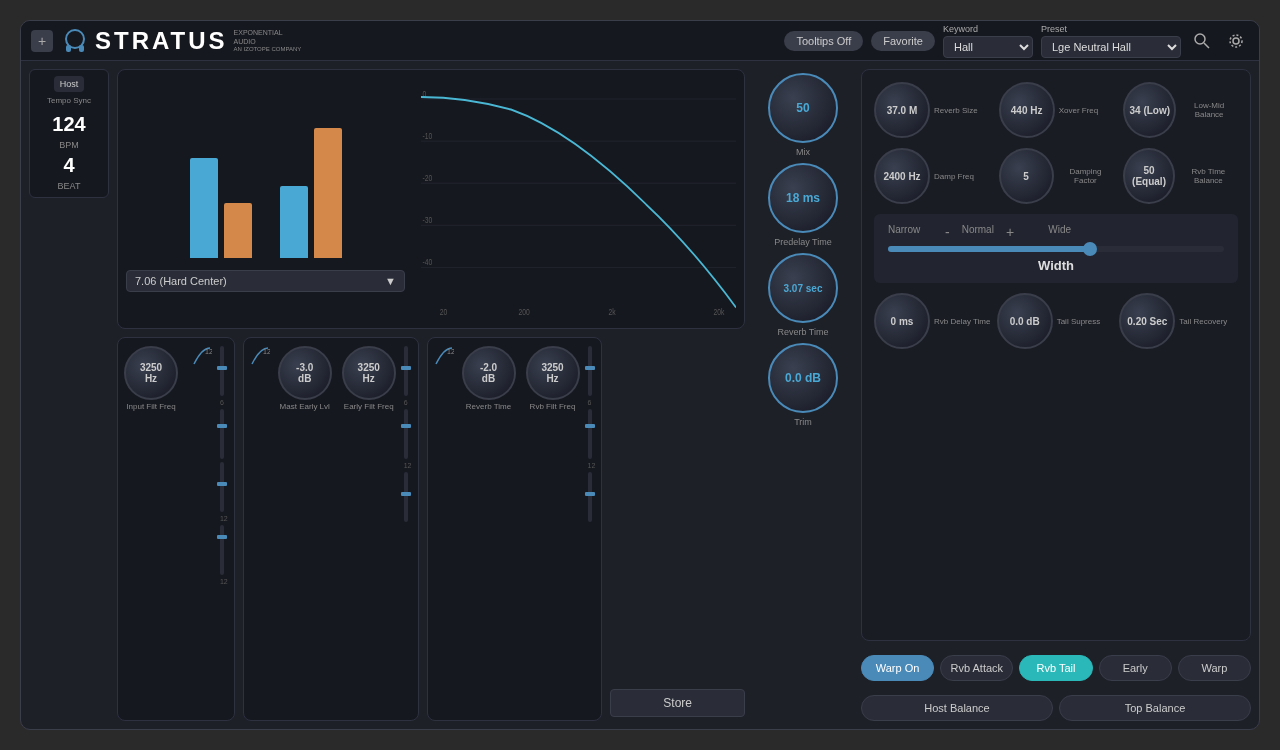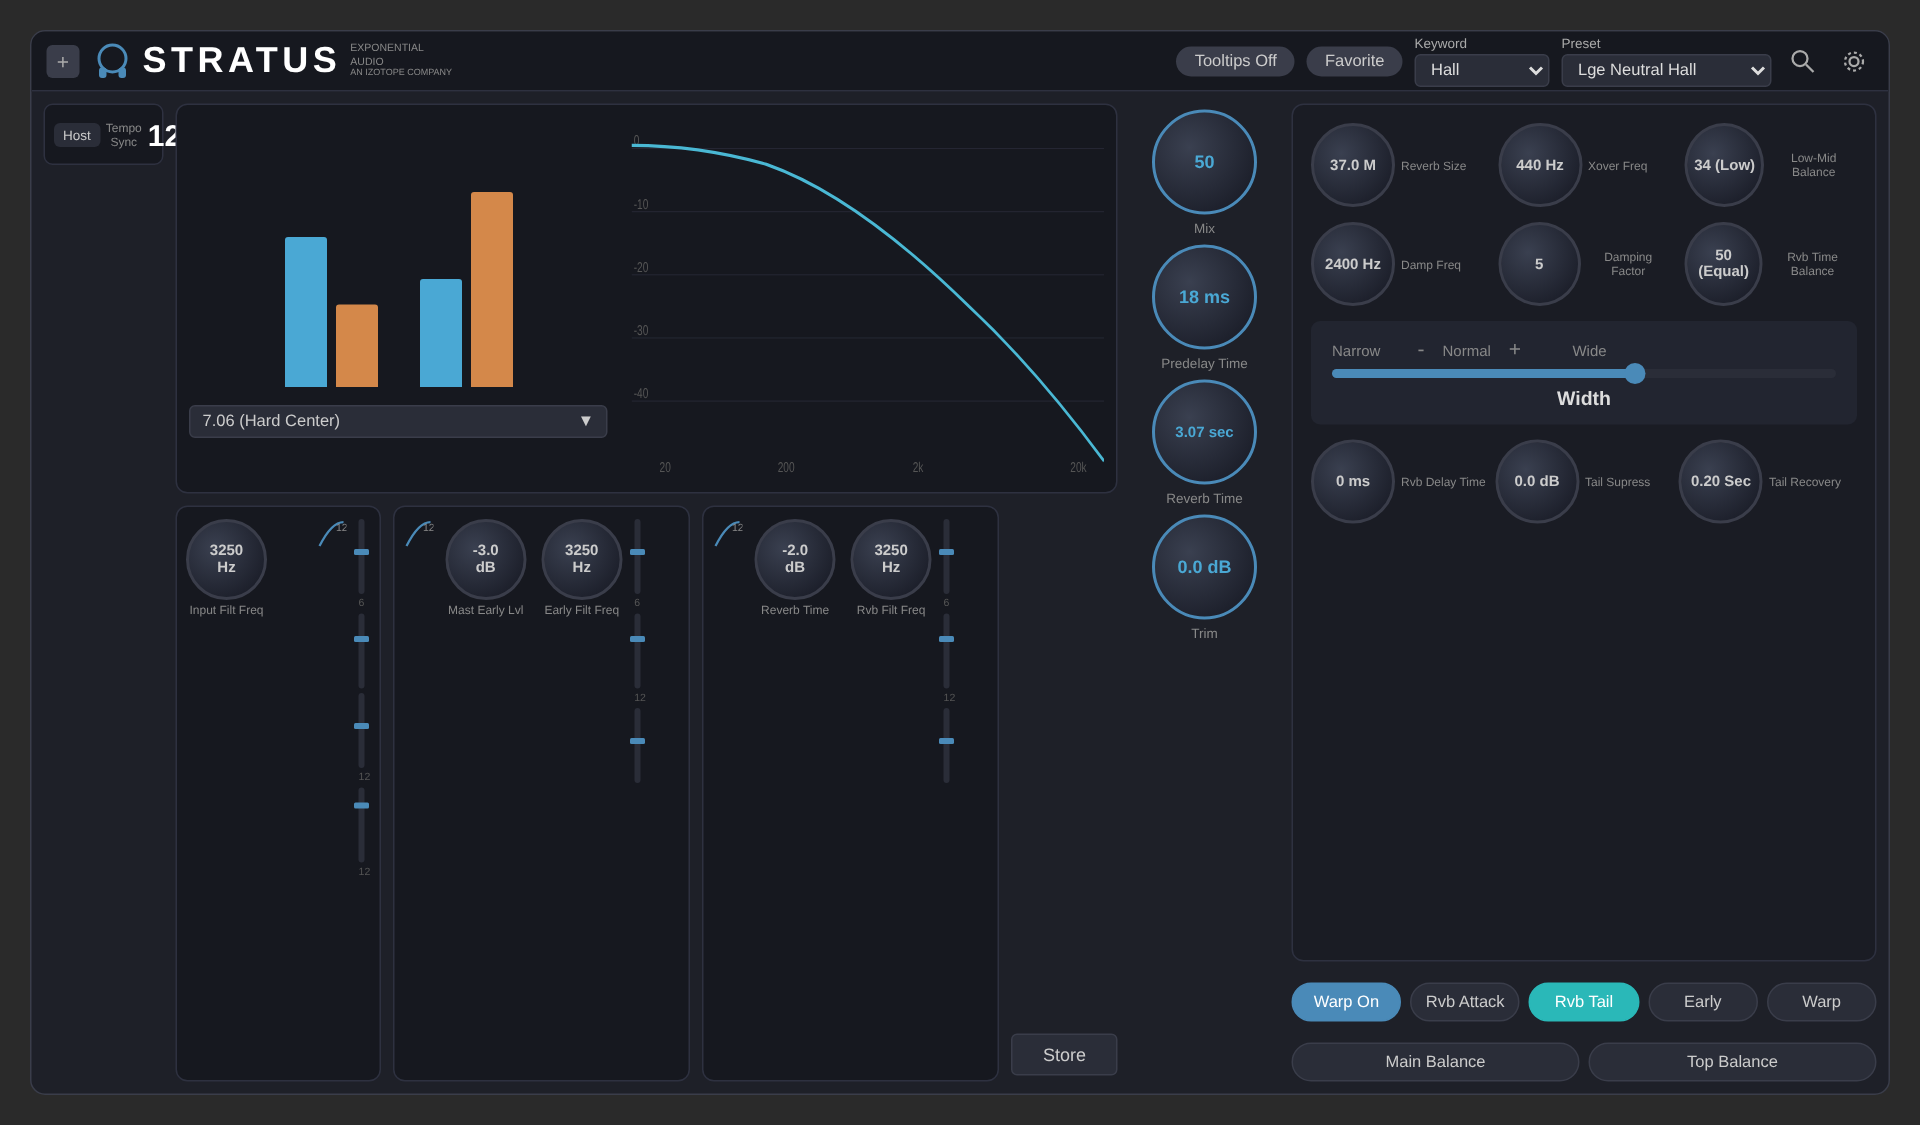--- a/index.html
+++ b/index.html
@@ -132,21 +132,21 @@
       position: relative;
       padding: 8px;
     }
 
     .store-btn {
       background: #2a2d38;
       border: 1px solid #3a3d4a;
       border-radius: 4px;
       color: #ccc;
       font-size: 12px;
-      padding: 6px 20px;
+      padding: 6px 52px;
       cursor: pointer;
       margin-top: 4px;
       text-align: center;
     }
 
     .big-knob-container {
       display: flex;
       flex-direction: column;
       align-items: center;
       gap: 4px;
@@ -212,21 +212,21 @@
 
     
     .width-section {
       background: #222530;
       border-radius: 6px;
       padding: 10px 14px;
       margin-bottom: 10px;
     }
     .width-row {
       display: flex;
-      align-items: flex-end;
+      align-items: flex-start;
       gap: 8px;
       margin-bottom: 6px;
     }
     .width-label-side {
       font-size: 10px;
       color: #888;
       width: 45px;
     }
     .width-label-side.right { text-align: right; }
     .width-slider-track {
@@ -471,21 +471,21 @@
       <svg width="16" height="16" viewBox="0 0 16 16">
         <circle cx="8" cy="8" r="3" fill="none" stroke="#aaa" stroke-width="1.5"></circle>
         <circle cx="8" cy="8" r="6" fill="none" stroke="#aaa" stroke-width="1.5" stroke-dasharray="2 2"></circle>
       </svg>
     </button>
   </div>
 
   <div class="plugin-body">
 
     <div class="left-side">
-      <div style="background:#16181f;border-radius:6px;border:1px solid #2e3140;padding:6px;display:flex;flex-direction:row;gap:4px;align-items:center;">
+      <div style="background:#16181f;border-radius:6px;border:1px solid #2e3140;padding:6px;display:flex;flex-direction:column;gap:4px;align-items:center;">
         <div style="background:#2a2d38;border-radius:4px;font-size:9px;color:#ccc;padding:3px 6px;text-align:center;cursor:pointer;">Host</div>
         <div style="font-size:8px;color:#888;text-align:center;">Tempo Sync</div>
         <div style="font-size:20px;font-weight:bold;color:#fff;text-align:center;margin-top:4px;">124</div>
         <div style="font-size:9px;color:#888;text-align:center;">BPM</div>
         <div style="font-size:20px;font-weight:bold;color:#fff;text-align:center;">4</div>
         <div style="font-size:9px;color:#888;text-align:right;">BEAT</div>
       </div>
     </div>
 
     <div class="center-area">
@@ -759,19 +759,19 @@
 
       <div class="bottom-buttons">
         <button class="bottom-btn active-cyan">Warp On</button>
         <button class="bottom-btn">Rvb Attack</button>
         <button class="bottom-btn active-teal">Rvb Tail</button>
         <button class="bottom-btn">Early</button>
         <button class="bottom-btn">Warp</button>
       </div>
 
       <div class="bottom-buttons-row2">
-        <button class="bottom-btn">Main Balance</button>
+        <button class="bottom-btn">Host Balance</button>
         <button class="bottom-btn">Top Balance</button>
       </div>
     </div>
 
   </div>
 </div>
 
 </body></html>

